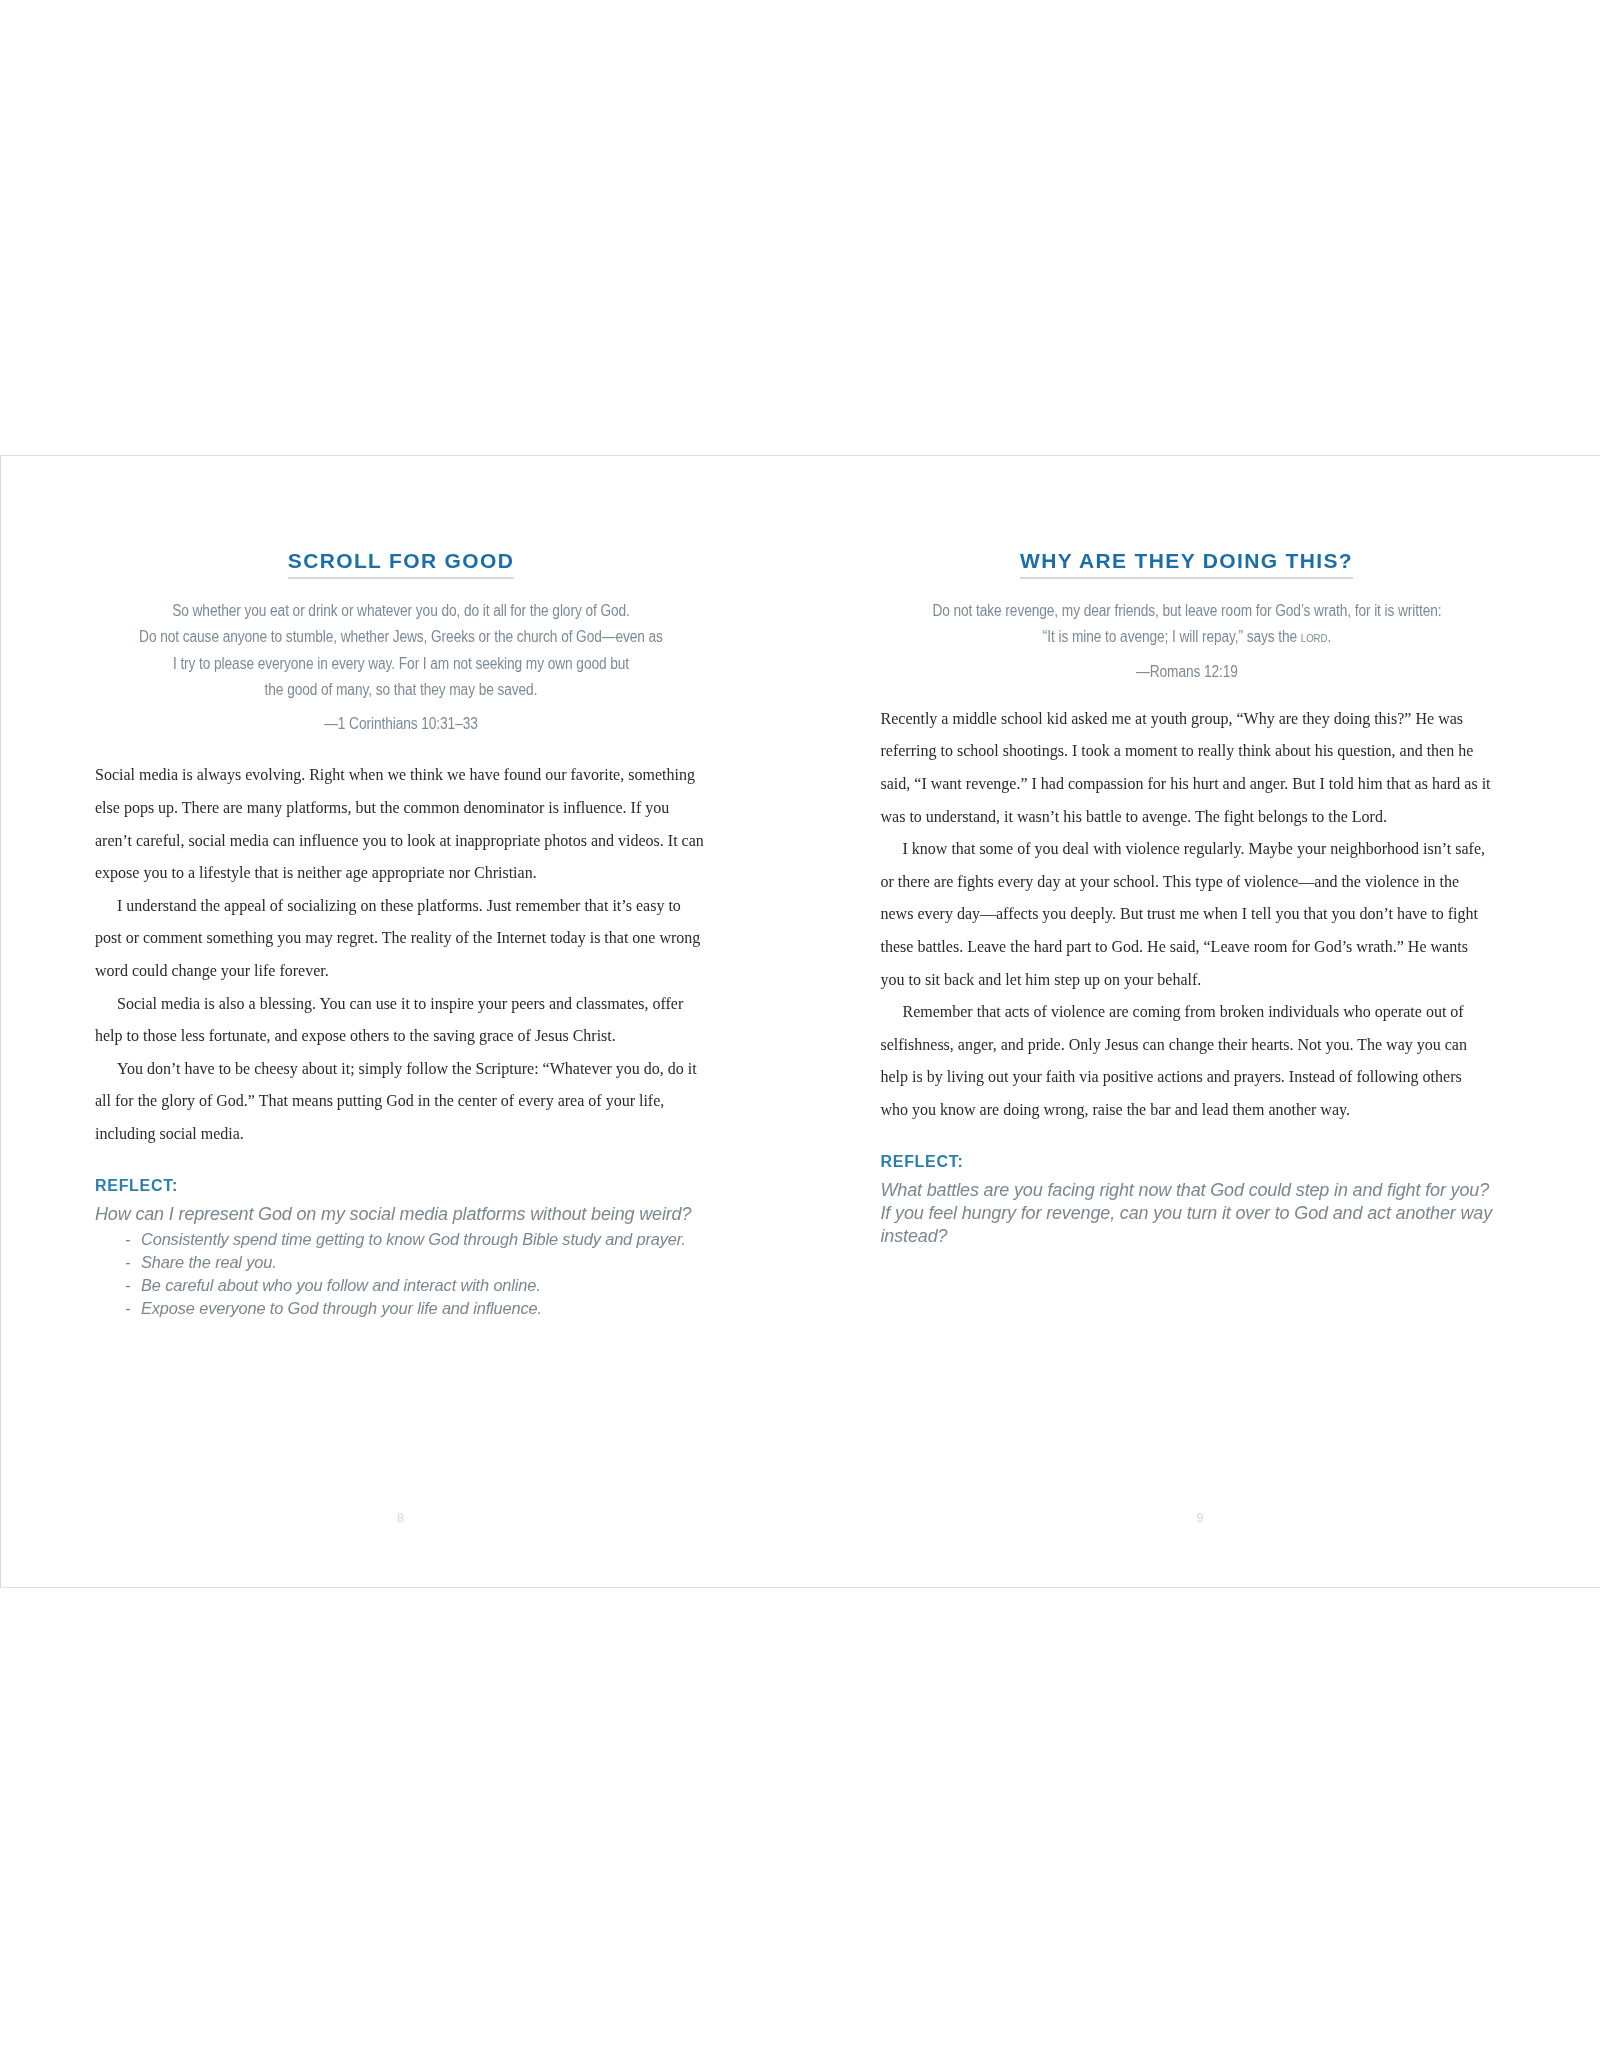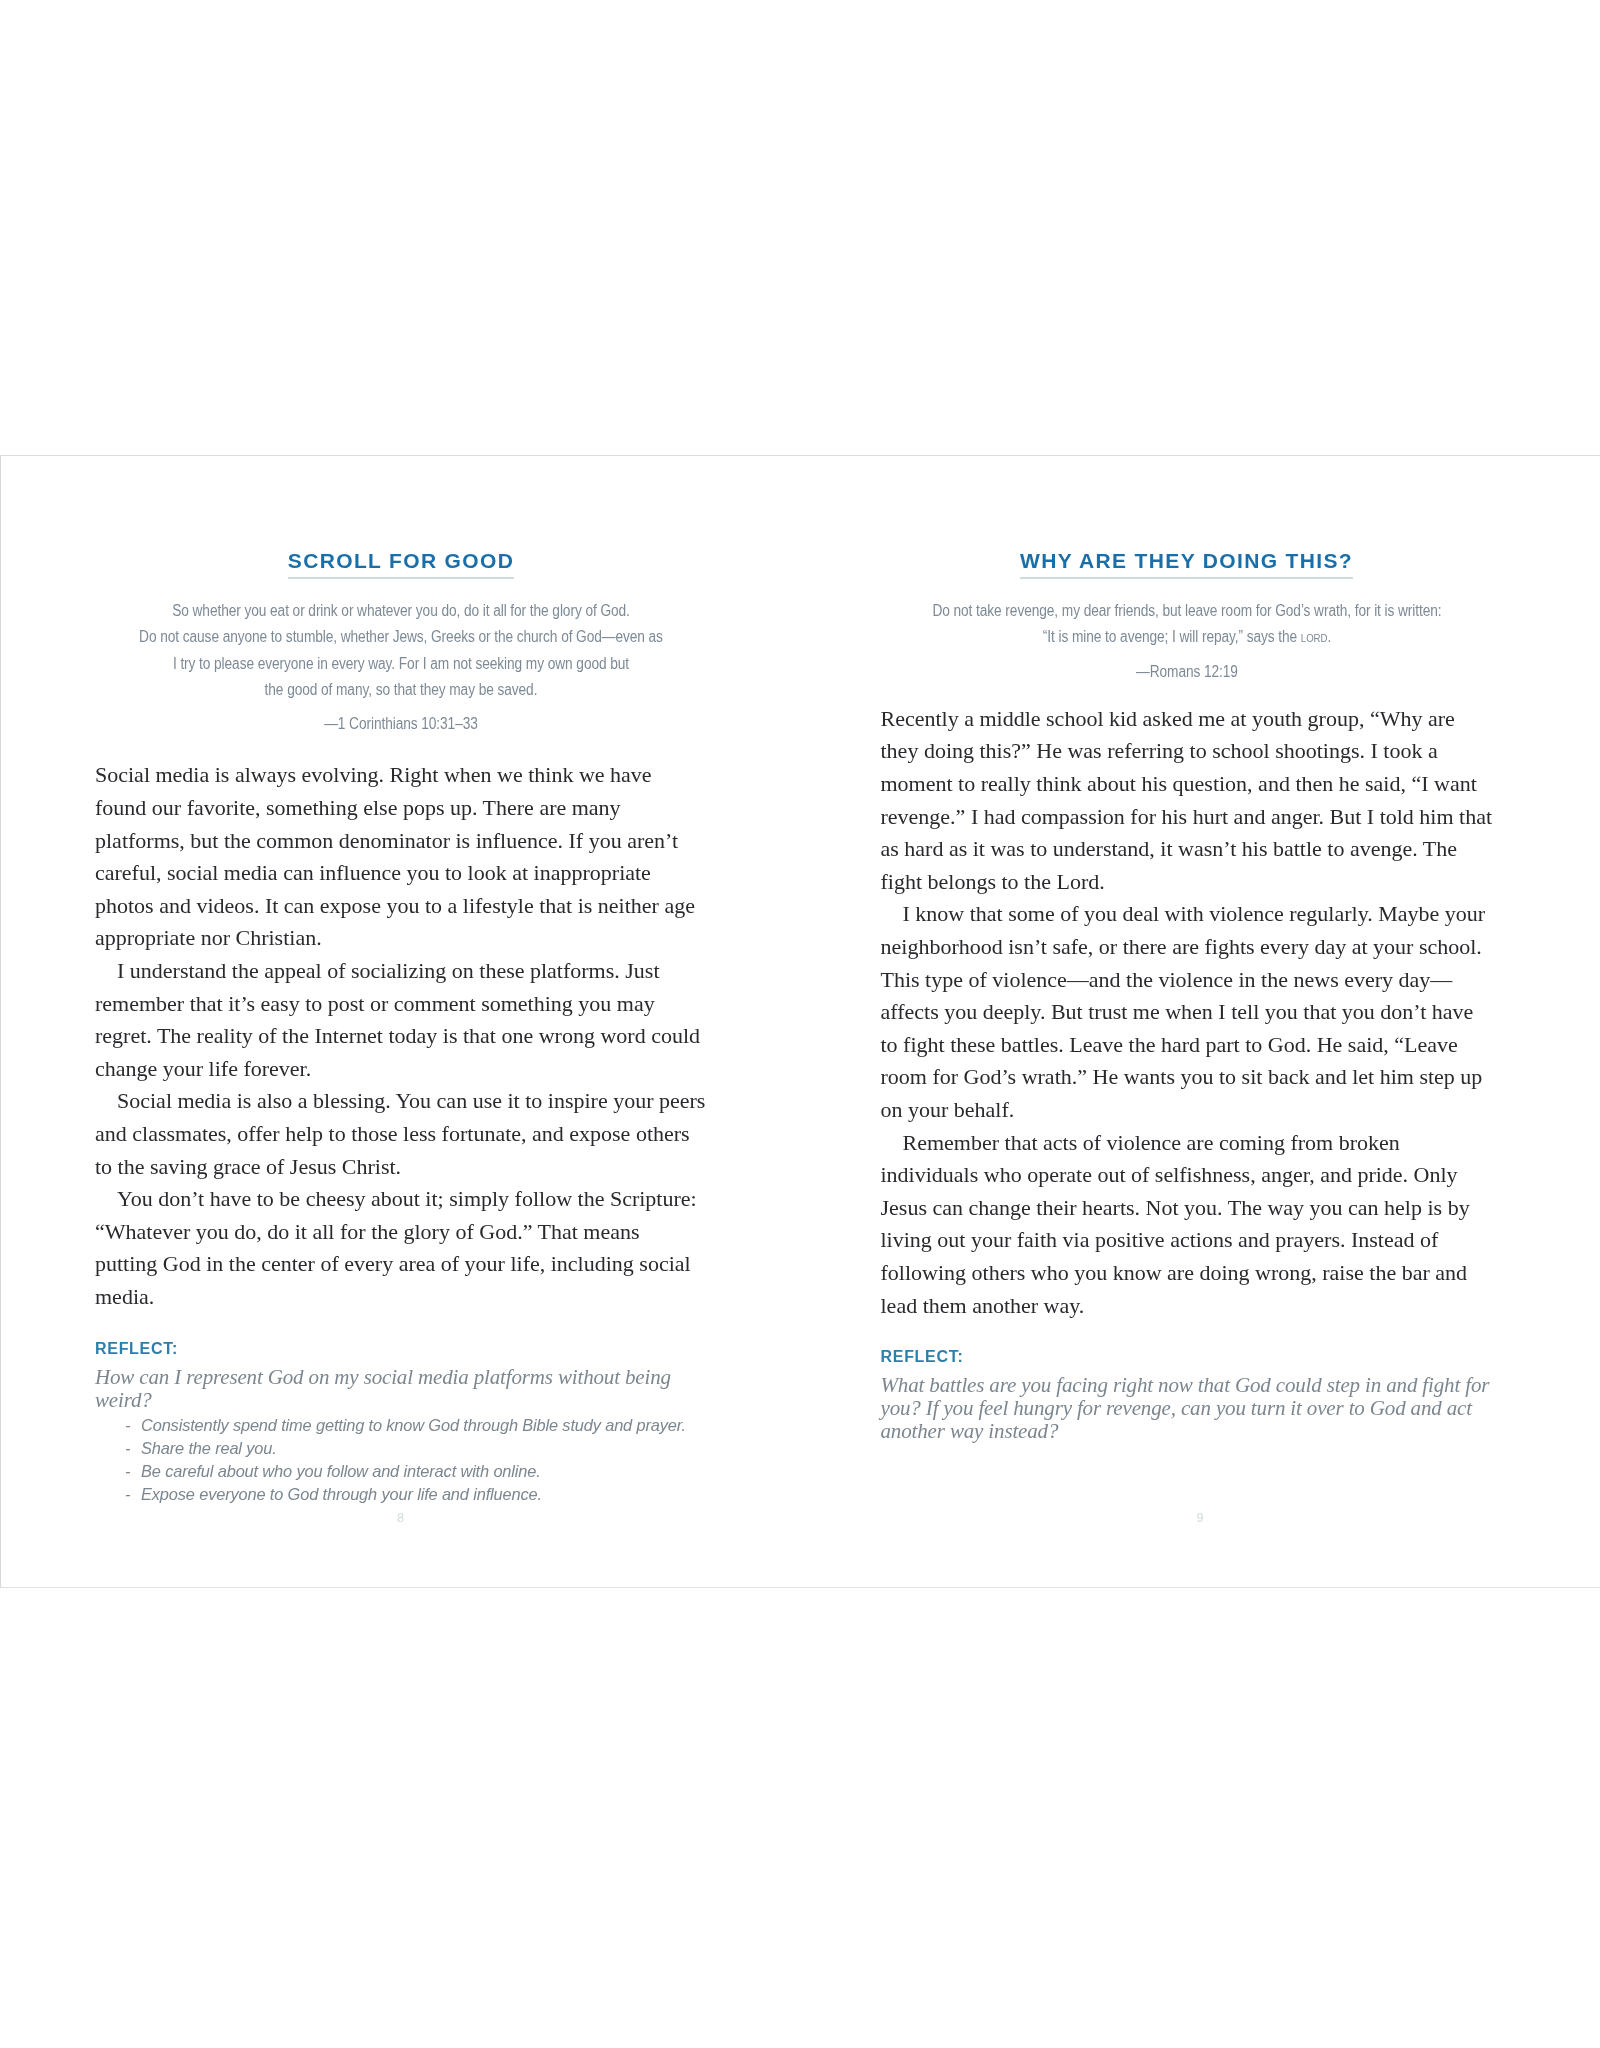--- a/index.html
+++ b/index.html
@@ -85,21 +85,21 @@
   .scripture .scripture-ref {
     display: block;
     margin-top: 8px;
     white-space: nowrap;
   }
 
   
   .body-copy {
     margin-top: 22px;
     font-family: "Liberation Serif", serif;
-    font-size: 22px;
+    font-size: 16px;
     line-height: 32.6px;
     color: #2a2a2e;
     text-align: left;
   }
   .page-right .body-copy { margin-top: 18px; }
   .body-copy p {
     margin: 0;
     text-indent: 0;
   }
   .body-copy p.indent {
@@ -112,23 +112,23 @@
   }
   .reflect-label {
     font-family: "Liberation Sans", sans-serif;
     font-weight: bold;
     font-size: 16px;
     letter-spacing: 0.7px;
     color: #2c7fab;
     margin-bottom: 8px;
   }
   .reflect-question {
-    font-family: Liberation Serif, serif;
+    font-family: Liberation Sans, sans-serif;
     font-style: italic;
-    font-size: 21px;
+    font-size: 18px;
     line-height: 23px;
     color: #7b868f;
     letter-spacing: -0.15px;
   }
   .reflect-list {
     list-style: none;
     margin: 2px 0 16px 0;
     padding: 0 0 0 30px;
   }
   .reflect-list li {

